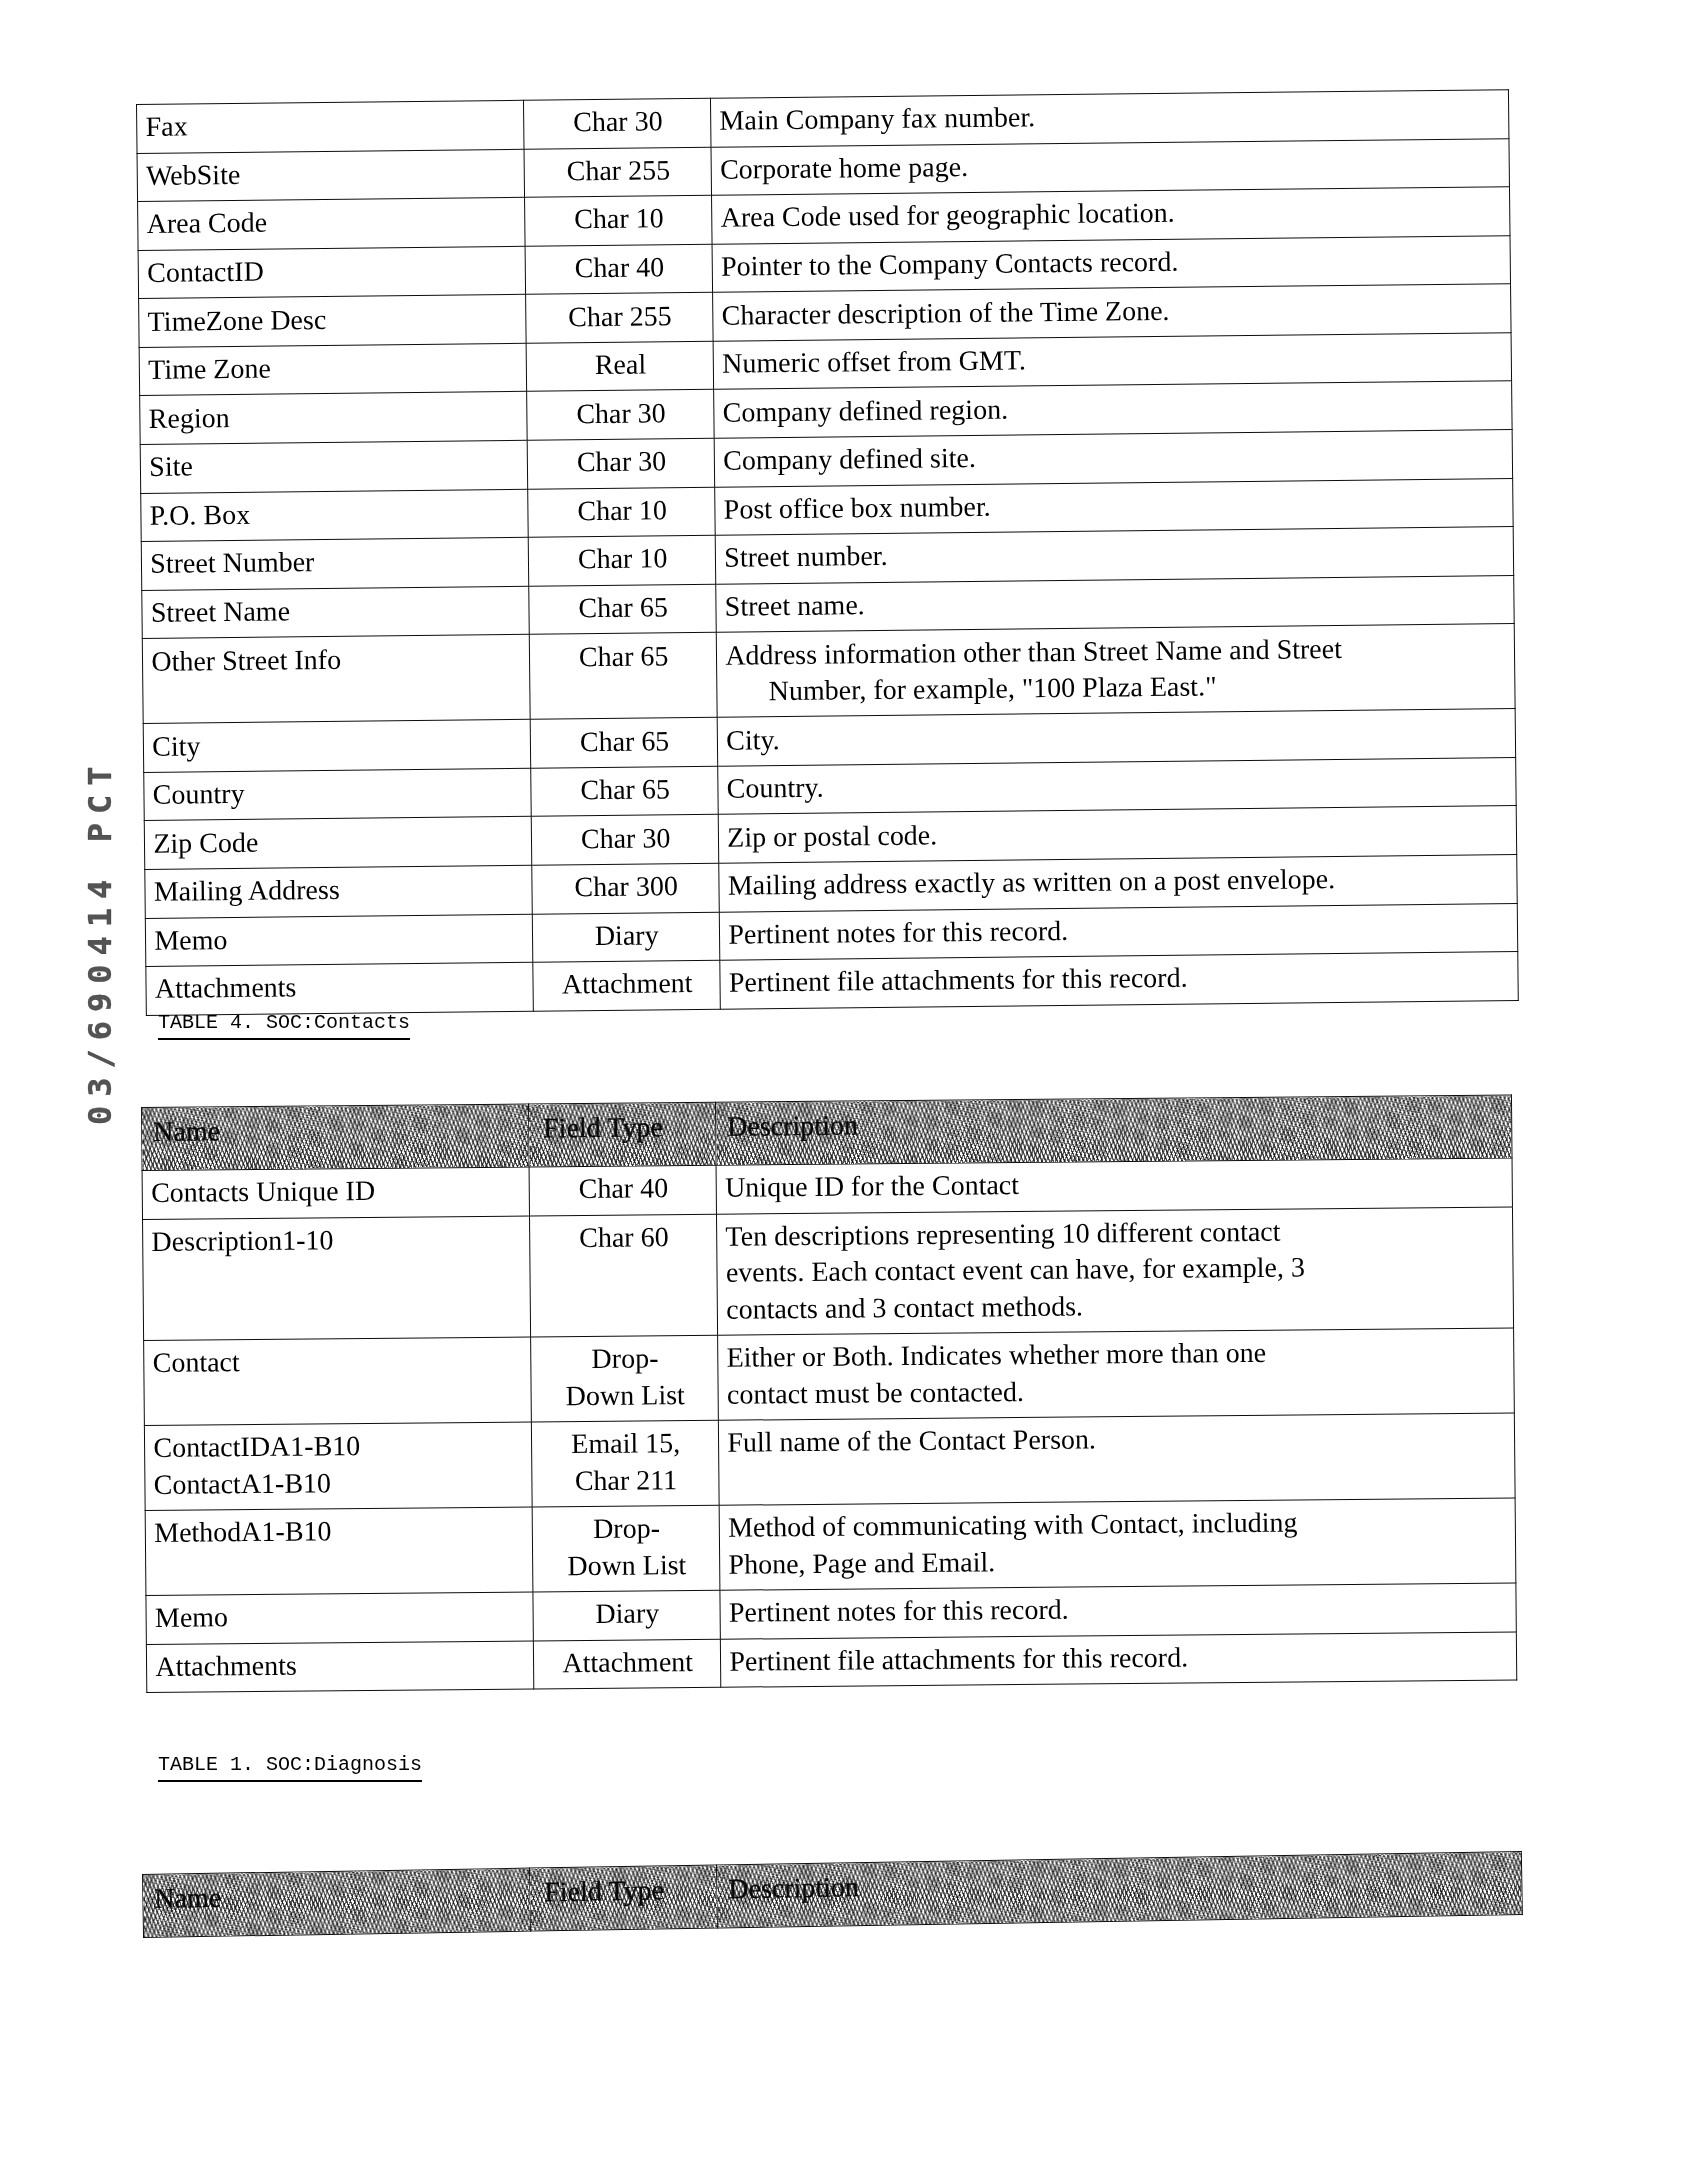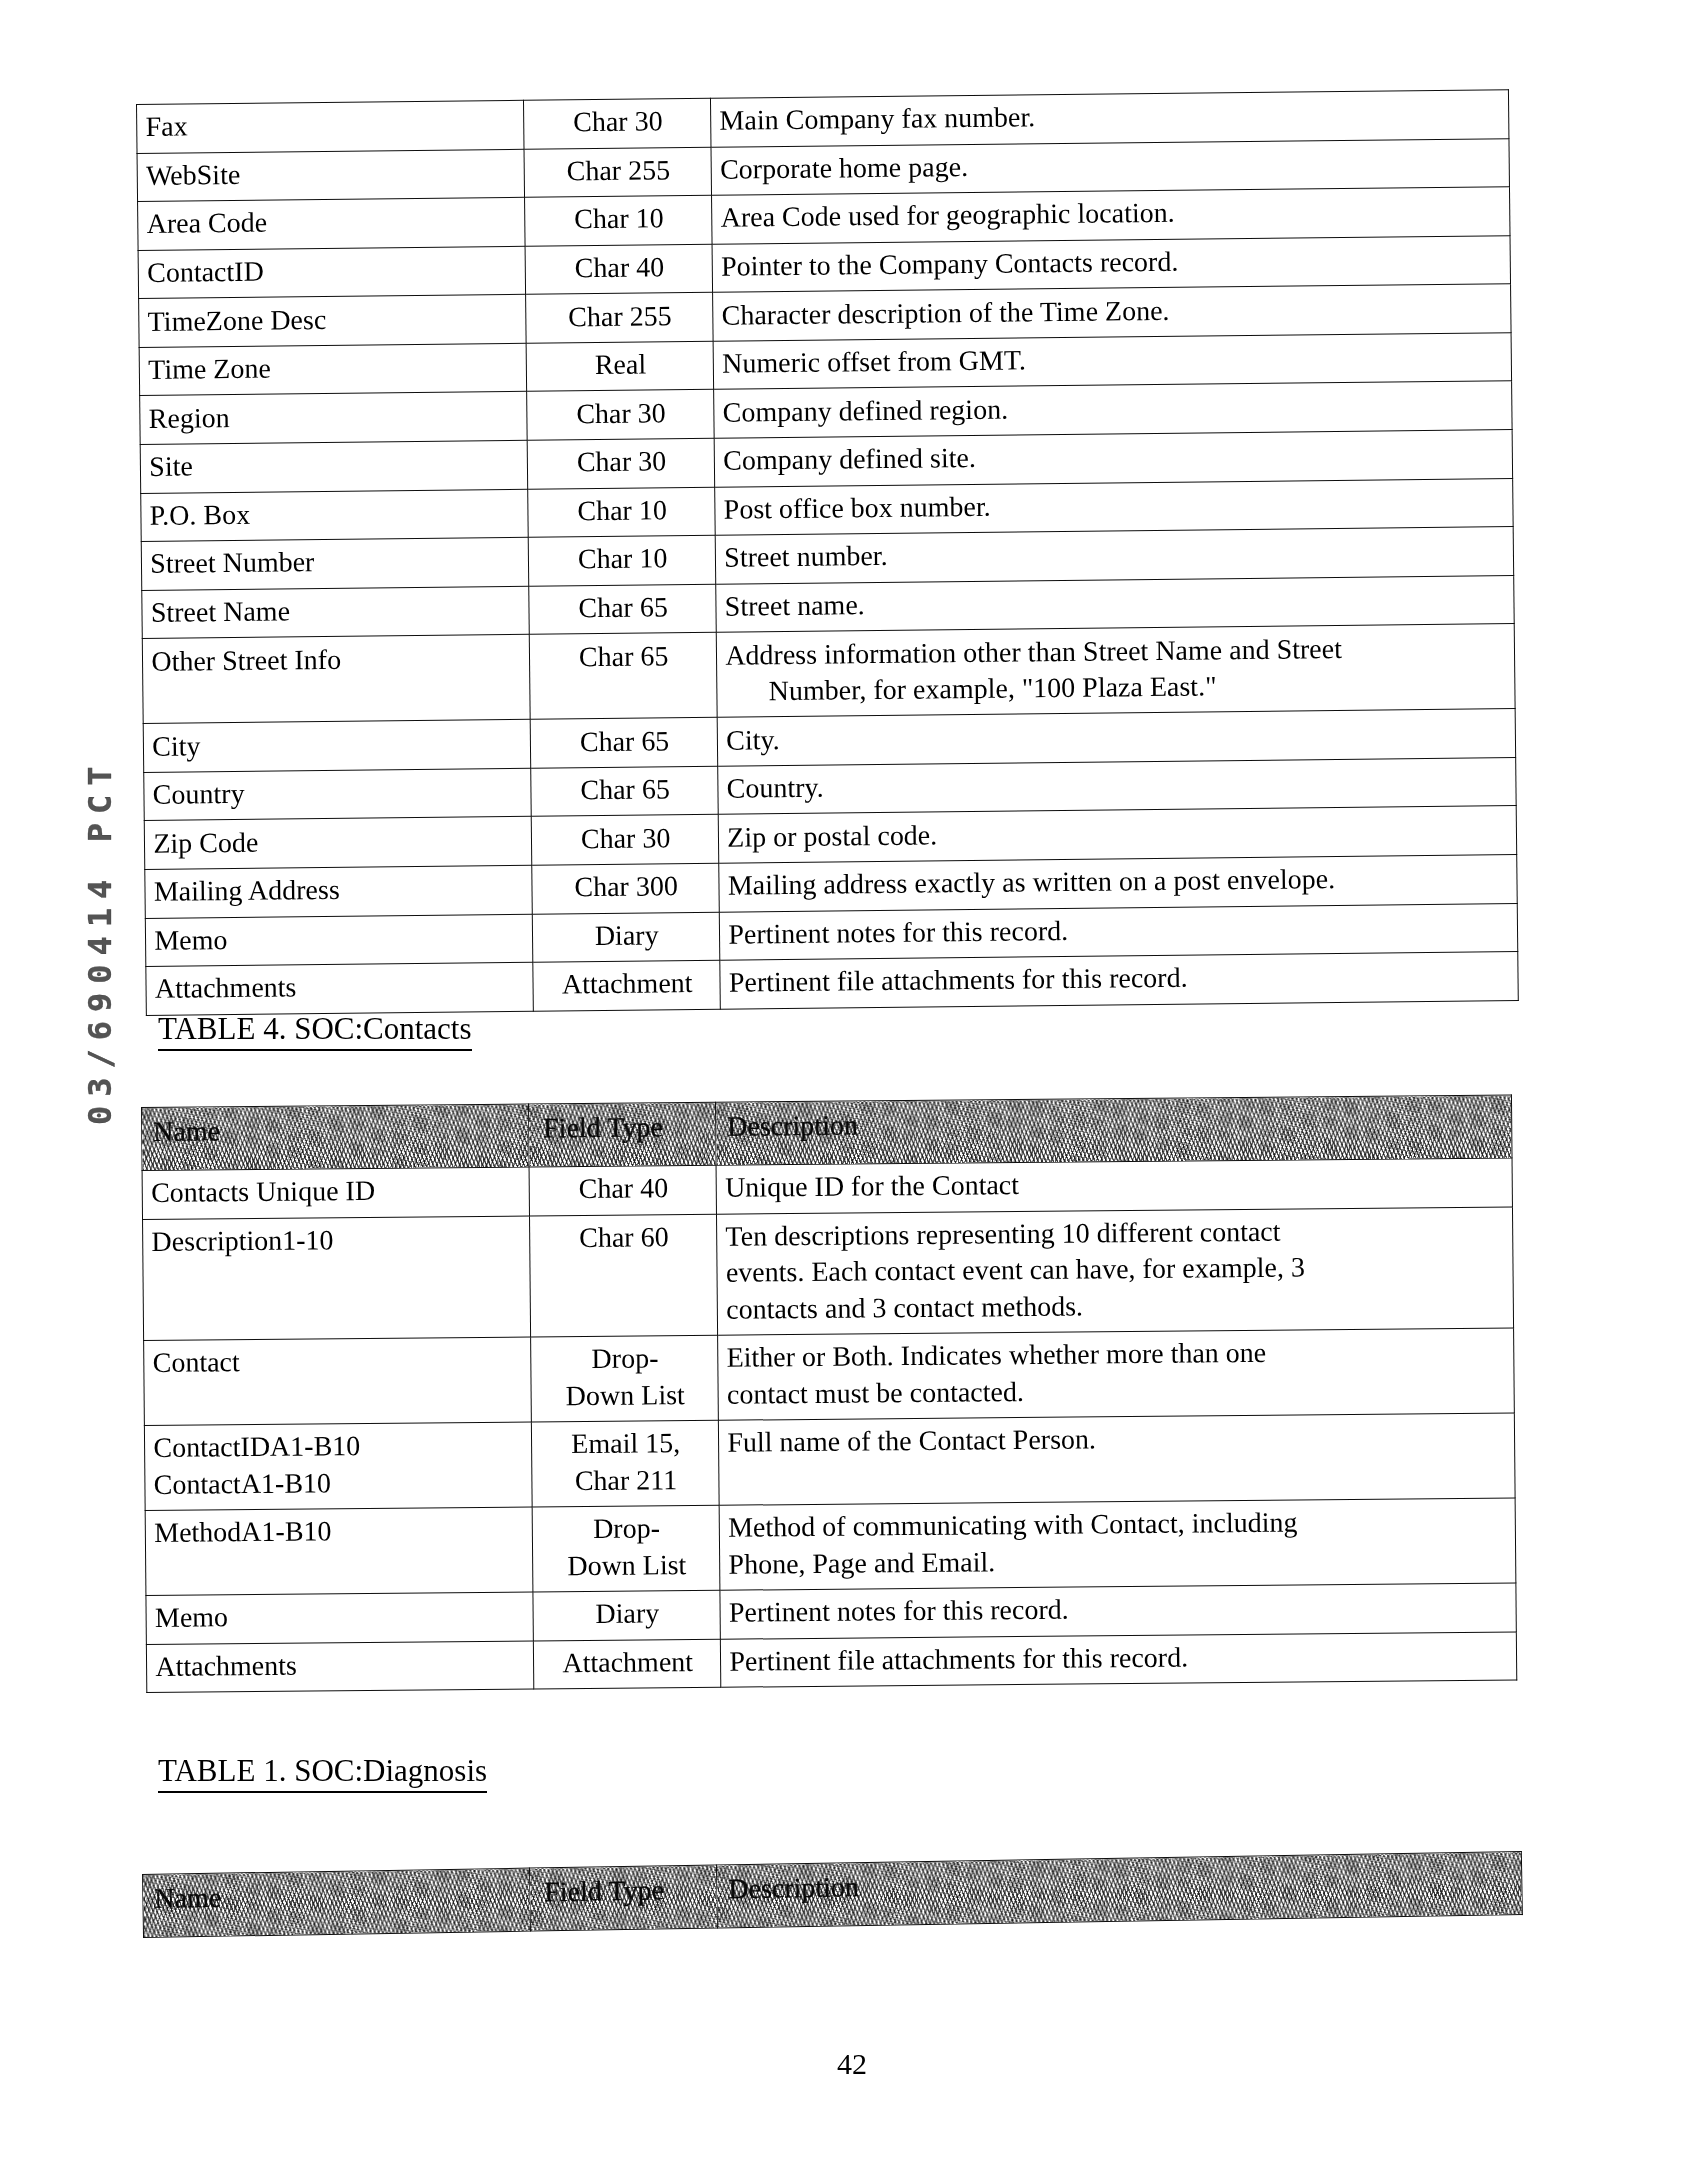--- a/index.html
+++ b/index.html
@@ -118,23 +118,24 @@
   
   .band-only {
     border-collapse: collapse;
     table-layout: fixed;
     width: 100%;
   }
 
   
   .table-caption {
     position: absolute;
-    font-size: 31px;
+    font-size: 20px;
     line-height: 1;
     white-space: nowrap;
+    font-family: Liberation Mono, monospace;
   }
   .table-caption .cap-text {
     border-bottom: 2.8px solid #000;
     padding-bottom: 4.8px;
     display: inline-block;
   }
 
   
   .page-number {
     position: absolute;
@@ -380,16 +381,15 @@
             <span class="hdr-label">Field Type</span>
           </th>
           <th>
             <span class="hdr-label">Description</span>
           </th>
         </tr>
       </thead>
     </table>
   </div>
 
-  <div class="page-number" id="page-num">42</div>
 
 </div>
 
 
 </body></html>

